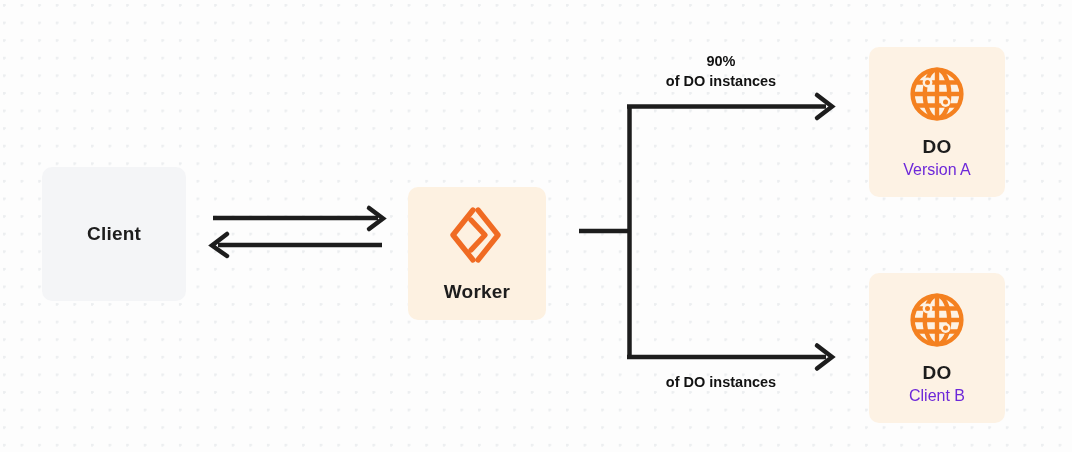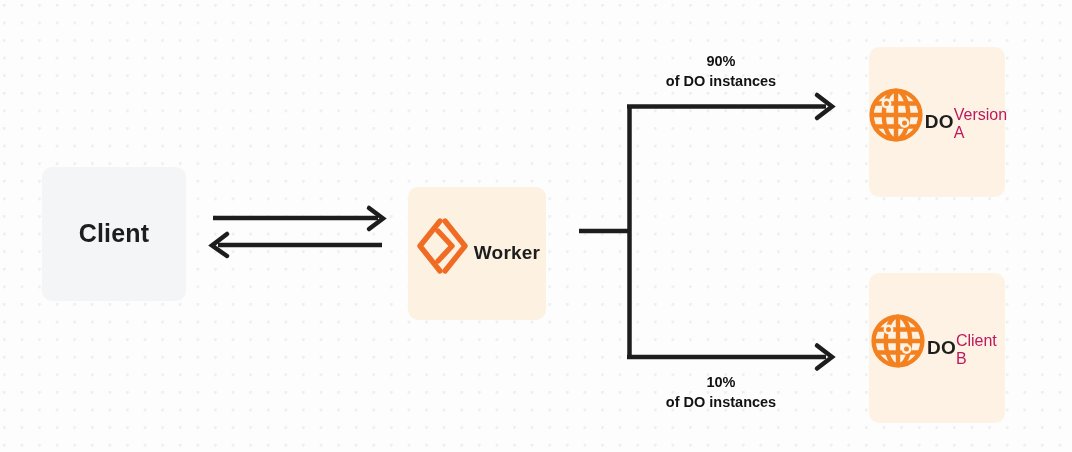--- a/index.html
+++ b/index.html
@@ -20,20 +20,21 @@
     height: 452px;
     background-color: #fdfdfd;
     background-image: radial-gradient(circle at 1px 1px, #eceef0 1.5px, transparent 1.6px);
     background-size: 17.6px 17.6px;
     background-position: 3px 4px;
   }
 
   .node {
     position: absolute;
     display: flex;
+    flex-direction: column;
     align-items: center;
     justify-content: center;
     border-radius: 10px;
     box-sizing: border-box;
   }
 
   .node-client {
     left: 42px;
     top: 167px;
     width: 144px;
@@ -68,27 +69,27 @@
 
   .node-title {
     font-size: 19px;
     font-weight: bold;
     color: #1d1d1d;
     letter-spacing: 0.2px;
     line-height: 1.1;
   }
 
   .node-title-client {
-    font-size: 25px;
+    font-size: 19px;
   }
 
   .node-subtitle {
     font-size: 16px;
     font-weight: normal;
-    color: #be185d;
+    color: #6d28d9;
     margin-top: 3px;
     line-height: 1.1;
   }
 
   .node-icon {
     margin-bottom: 14px;
     line-height: 0;
   }
 
   .node-icon-worker {
@@ -162,21 +163,20 @@
       <polyline points="817,345.5 832,357 817,368.5" fill="none" stroke="#1d1d1d" stroke-width="4.5" stroke-linecap="round" stroke-linejoin="miter"></polyline>
     </g>
   </svg>
 
   <div class="edge-label edge-label-top">
     <div>90%</div>
     <div>of DO instances</div>
   </div>
 
   <div class="edge-label edge-label-bottom">
-    <div>10%</div>
     <div>of DO instances</div>
   </div>
 
   <div class="node node-client">
     <div class="node-title node-title-client">Client</div>
   </div>
 
   <div class="node node-worker">
     <div class="node-icon node-icon-worker">
       <svg width="60" height="62" viewBox="0 0 60 62" fill="none">

